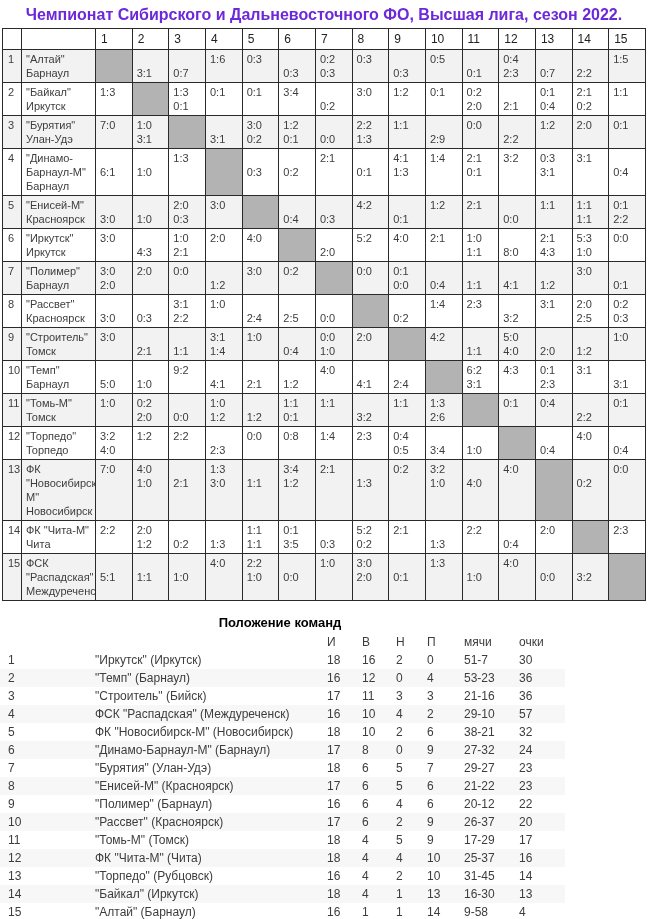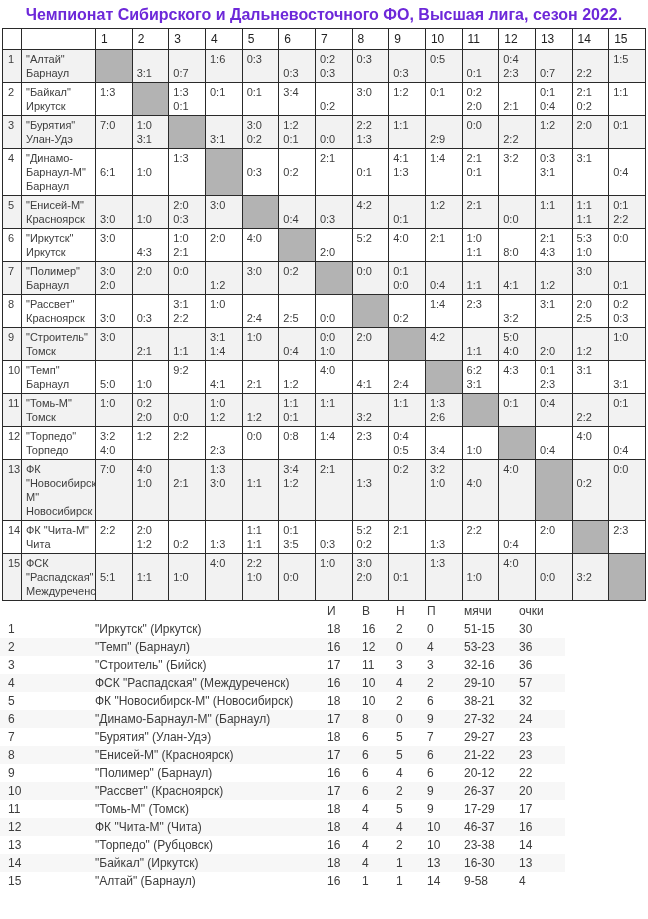--- a/index.html
+++ b/index.html
@@ -1047,20 +1047,21 @@
           </td>
           <td>
             <div class="sl">&nbsp;</div>
             <div class="sl">3:2</div>
           </td>
           <td class="diag">&nbsp;</td>
         </tr>
       </tbody>
   </table>
 
+  <div class="st-title">Положение команд</div>
 
   <table class="standings">
     <colgroup>
       <col style="width:95px">
         <col style="width:232px">
       <col style="width:35px">
         <col style="width:34px">
         <col style="width:31px">
       <col style="width:37px">
         <col style="width:55px">
@@ -1079,41 +1080,41 @@
         </tr>
       </thead>
     <tbody>
         <tr>
           <td class="pos">1</td>
           <td>"Иркутск" (Иркутск)</td>
           <td>18</td>
           <td>16</td>
           <td>2</td>
           <td>0</td>
-          <td>51-15</td>
+          <td>51-7</td>
           <td>30</td>
         </tr>
         <tr class="striped">
           <td class="pos">2</td>
           <td>"Темп" (Барнаул)</td>
           <td>16</td>
           <td>12</td>
           <td>0</td>
           <td>4</td>
           <td>53-23</td>
           <td>36</td>
         </tr>
         <tr>
           <td class="pos">3</td>
           <td>"Строитель" (Бийск)</td>
           <td>17</td>
           <td>11</td>
           <td>3</td>
           <td>3</td>
-          <td>32-16</td>
+          <td>21-16</td>
           <td>36</td>
         </tr>
         <tr class="striped">
           <td class="pos">4</td>
           <td>ФСК "Распадская" (Междуреченск)</td>
           <td>16</td>
           <td>10</td>
           <td>4</td>
           <td>2</td>
           <td>29-10</td>
@@ -1189,31 +1190,31 @@
           <td>17-29</td>
           <td>17</td>
         </tr>
         <tr class="striped">
           <td class="pos">12</td>
           <td>ФК "Чита-М" (Чита)</td>
           <td>18</td>
           <td>4</td>
           <td>4</td>
           <td>10</td>
-          <td>46-37</td>
+          <td>25-37</td>
           <td>16</td>
         </tr>
         <tr>
           <td class="pos">13</td>
           <td>"Торпедо" (Рубцовск)</td>
           <td>16</td>
           <td>4</td>
           <td>2</td>
           <td>10</td>
-          <td>23-38</td>
+          <td>31-45</td>
           <td>14</td>
         </tr>
         <tr class="striped">
           <td class="pos">14</td>
           <td>"Байкал" (Иркутск)</td>
           <td>18</td>
           <td>4</td>
           <td>1</td>
           <td>13</td>
           <td>16-30</td>

